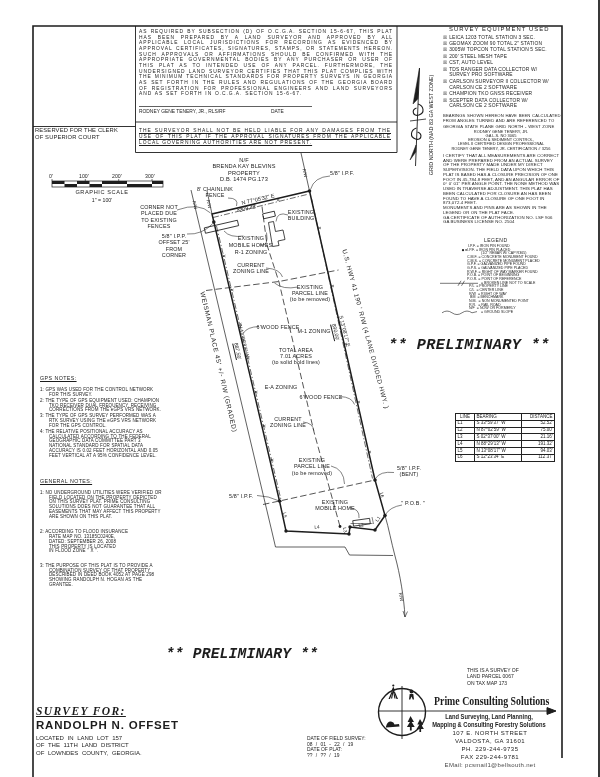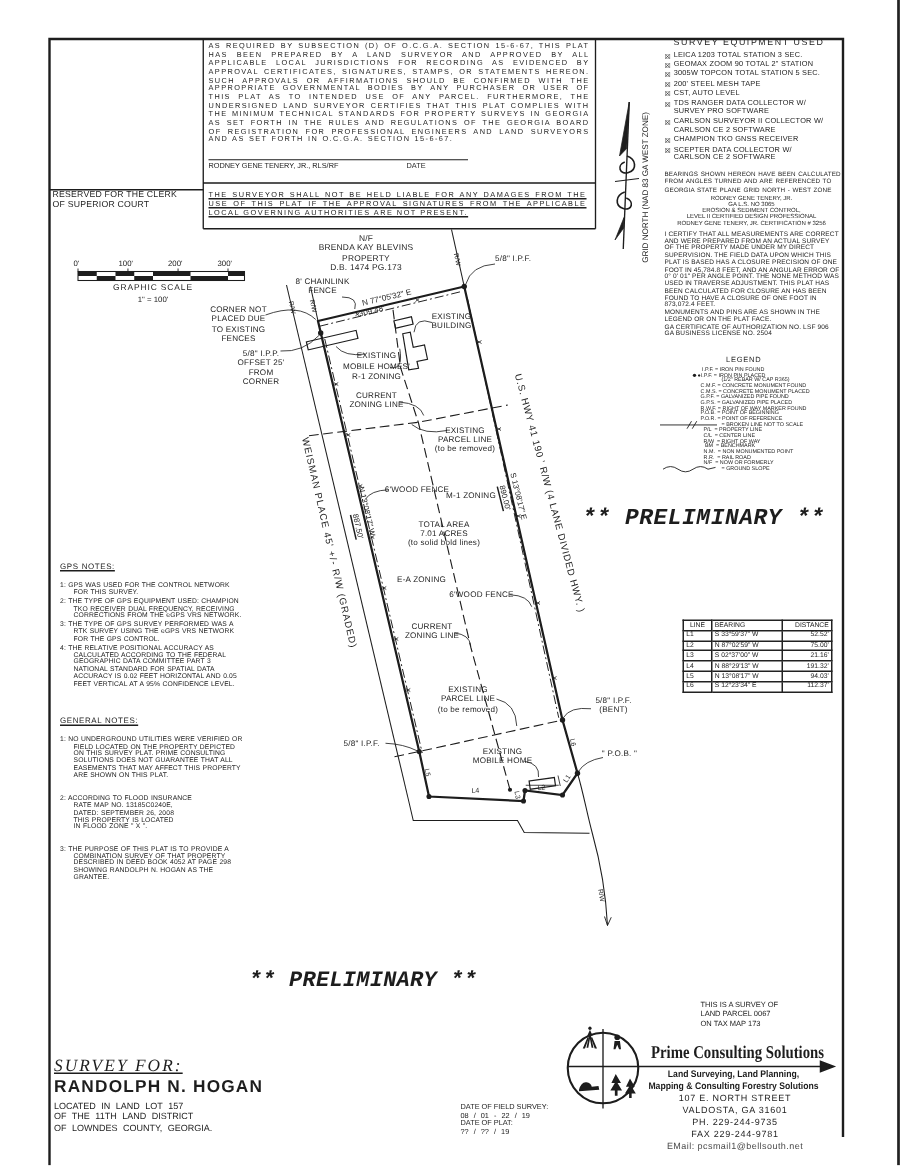--- a/index.html
+++ b/index.html
@@ -380,22 +380,22 @@
   <div class="abs rot" style="left:304.5px;top:173px;font-size:4.4px;white-space:nowrap;transform:translate(-50%,-50%) rotate(77deg);">R/W</div>
   <div class="abs rot" style="left:401px;top:597px;font-size:4.4px;white-space:nowrap;transform:translate(-50%,-50%) rotate(80deg);">R/W</div>
 
   <div class="abs rot" style="left:378px;top:519px;font-size:4.6px;transform:translate(-50%,-50%) rotate(-56deg);">L1</div>
   <div class="abs rot" style="left:361px;top:524.5px;font-size:4.6px;transform:translate(-50%,-50%) rotate(-7deg);">L2</div>
   <div class="abs rot" style="left:344.5px;top:530px;font-size:4.6px;transform:translate(-50%,-50%) rotate(80deg);">L3</div>
   <div class="abs rot" style="left:317px;top:527px;font-size:4.6px;transform:translate(-50%,-50%) rotate(-3deg);">L4</div>
   <div class="abs rot" style="left:285px;top:515px;font-size:4.6px;transform:translate(-50%,-50%) rotate(77deg);">L5</div>
   <div class="abs rot" style="left:382px;top:495px;font-size:4.6px;transform:translate(-50%,-50%) rotate(76deg);">L6</div>
 
-  <div class="abs" style="left:36px;top:705px;font-family:'Liberation Serif',serif;font-style:italic;font-weight:normal;font-size:11.5px;letter-spacing:1.4px;text-decoration:underline;">SURVEY FOR:</div>
-  <div class="abs" style="left:36px;top:719px;font-weight:bold;font-size:11.5px;letter-spacing:.8px;">RANDOLPH N. HOGAN</div>
+  <div class="abs" style="left:36px;top:705px;font-family:'Liberation Serif',serif;font-style:italic;font-weight:bold;font-size:11.5px;letter-spacing:1.4px;text-decoration:underline;">SURVEY FOR:</div>
+  <div class="abs" style="left:36px;top:719px;font-weight:bold;font-size:11.5px;letter-spacing:.8px;">RANDOLPH N. OFFSET</div>
   <div class="abs ml" style="left:36px;top:734.5px;font-size:6px;line-height:1.32;word-spacing:2px;">LOCATED IN LAND LOT 157
 OF THE 11TH LAND DISTRICT
 OF LOWNDES COUNTY, GEORGIA.</div>
 
   <div class="abs" style="left:307px;top:736px;font-size:4.9px;line-height:1.17;">
     <div>DATE OF FIELD SURVEY:</div>
     <div style="word-spacing:2px;">08 / 01 - 22 / 19</div>
     <div>DATE OF PLAT:</div>
     <div style="word-spacing:2px;">?? / ?? / 19</div>
   </div>

